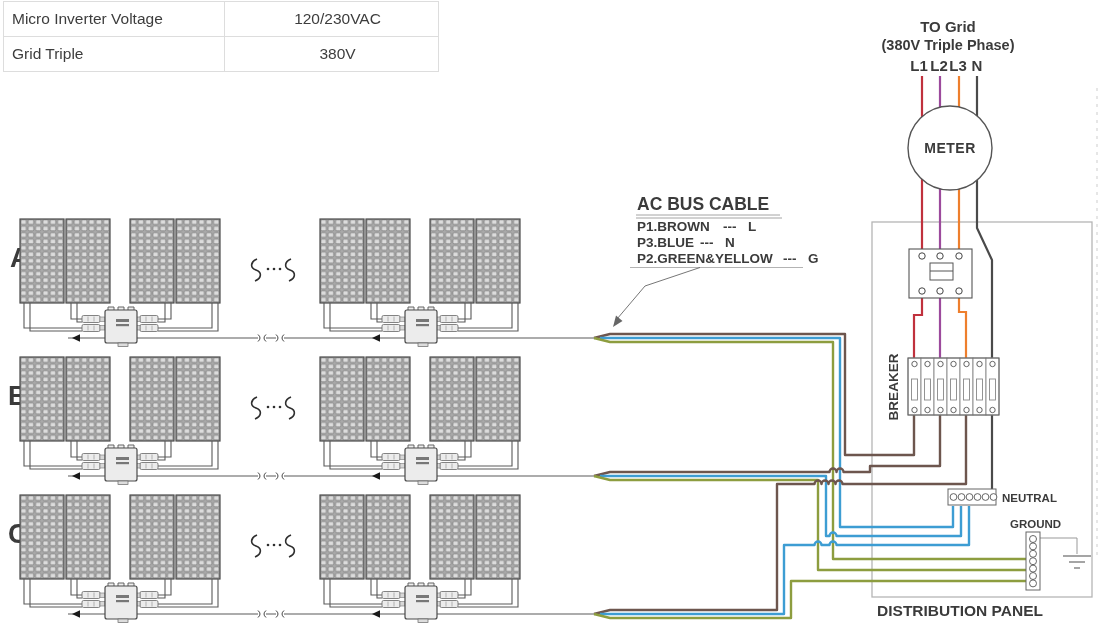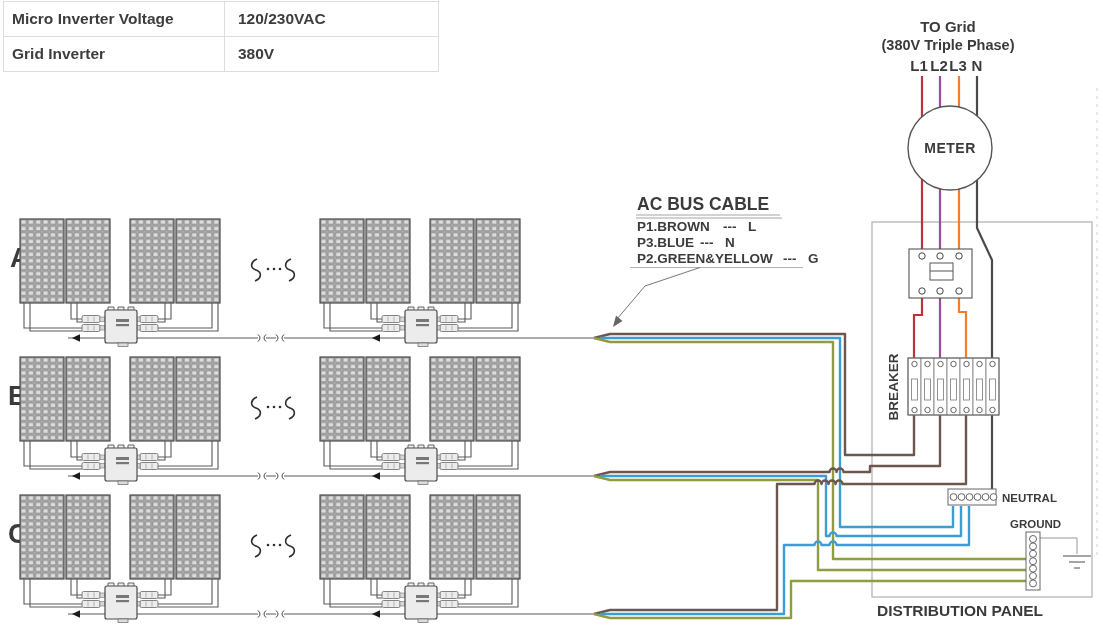--- a/index.html
+++ b/index.html
@@ -1,38 +1,38 @@
 <!DOCTYPE html>
 <html><head>
 <meta charset="utf-8">
 <style>
   html,body{margin:0;padding:0;background:#ffffff;}
   #stage{position:relative;width:1103px;height:638px;background:#ffffff;overflow:hidden;
          font-family:"Liberation Sans", sans-serif;}
   #spec-table{position:absolute;left:3px;top:1px;border-collapse:collapse;}
-  #spec-table td{border:1px solid #dddddd;height:32px;font-size:15.5px;font-weight:bold;
+  #spec-table td{border:1px solid #dddddd;height:32px;font-size:15.5px;font-weight:normal;
                  color:#3d3d3d;white-space:nowrap;}
   #spec-table td.c1{width:211px;padding-left:8px;}
-  #spec-table td.c2{width:199px;padding-left:13px;}
+  #spec-table td.c2{width:199px;padding-left:13px;text-align:center;}
   svg{position:absolute;left:0;top:0;}
   text{font-family:"Liberation Sans", sans-serif;fill:#3b3b3b;}
 </style>
 </head>
 <body>
 
 <div id="stage">
 
   <table id="spec-table">
     <tbody>
         <tr>
       <td class="c1">Micro Inverter Voltage</td>
       <td class="c2">120/230VAC</td>
     </tr>
     <tr>
-      <td class="c1">Grid  Inverter</td>
+      <td class="c1">Grid  Triple</td>
       <td class="c2">380V</td>
     </tr>
   </tbody>
     </table>
 
   <svg width="1103" height="638" viewBox="0 0 1103 638">
     <defs>
       <pattern id="pvcell" width="7.34" height="6.46" patternUnits="userSpaceOnUse">
         <rect width="7.34" height="6.46" fill="#a9a9a9"></rect>
         <rect x="0.9" y="0.8" width="5.4" height="4.6" rx="1" fill="#dcdcdc" stroke="#6f6f6f" stroke-width="0.6"></rect>

